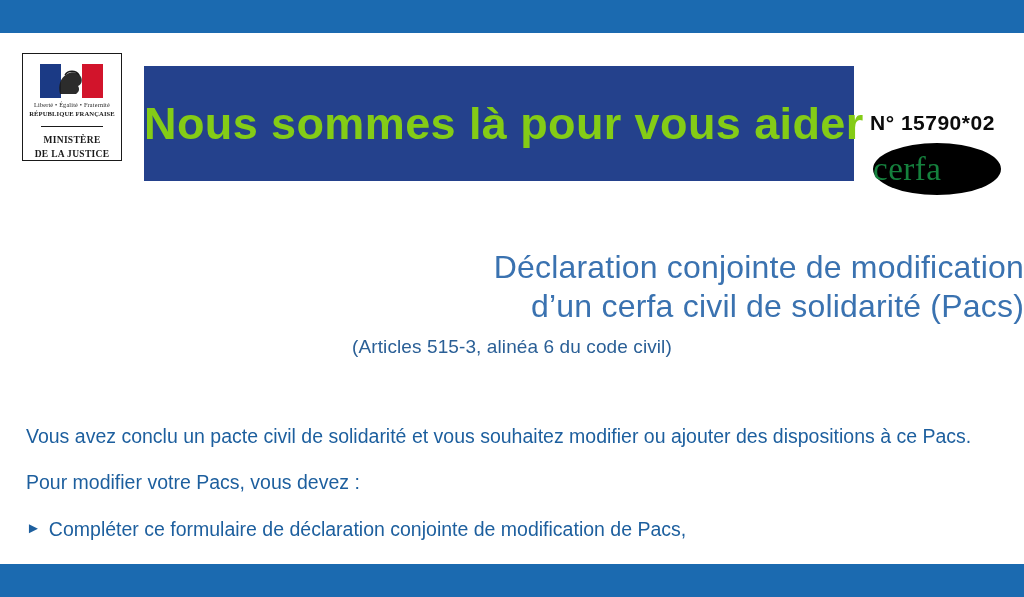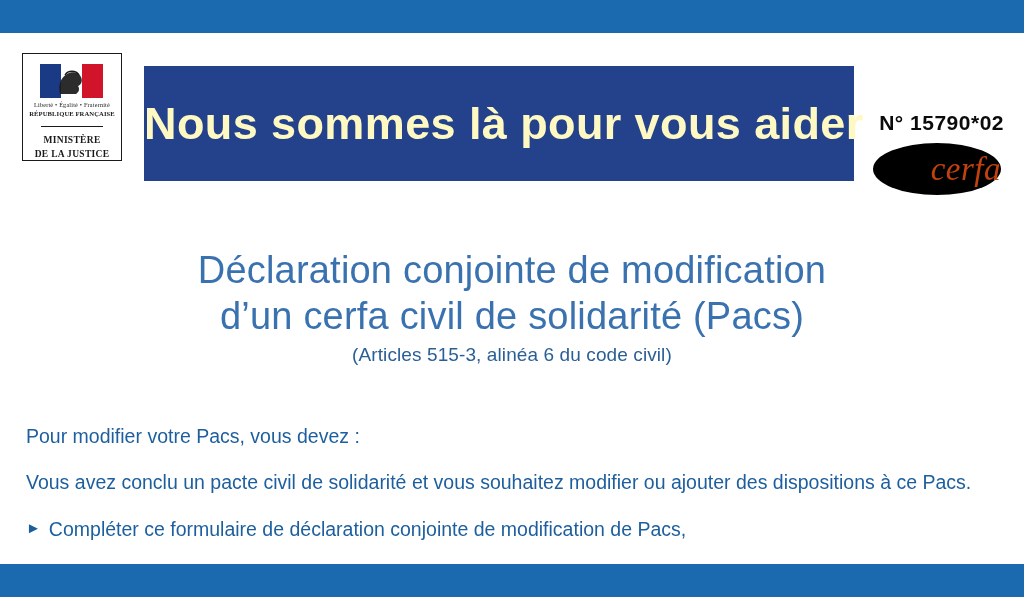--- a/index.html
+++ b/index.html
@@ -100,32 +100,32 @@
     height: 115px;
     background: #24418c;
   }
   .banner-text {
     position: absolute;
     left: 0;
     right: 0;
     top: 50%;
     transform: translateY(-50%);
     text-align: center;
-    color: #fef9c3;
+    color: #84cc16;
     font-size: 45px;
     font-weight: bold;
     letter-spacing: .4px;
     white-space: nowrap;
   }
   .cerfa-block {
     position: absolute;
     left: 848px;
     top: 58px;
     width: 134px;
-    text-align: right;
+    text-align: left;
   }
   .cerfa-num {
     font-size: 21px;
     font-weight: bold;
     color: #0b0b0b;
     letter-spacing: .5px;
     white-space: nowrap;
   }
   .cerfa-oval {
     margin: 8px auto 0 auto;
@@ -134,42 +134,42 @@
     background: #000000;
     border-radius: 50%;
     position: relative;
   }
   .cerfa-word {
     position: absolute;
     left: 0;
     right: 0;
     top: 50%;
     transform: translateY(-50%);
-    color: #c2410c;
-    font-family: "Liberation Serif", serif;
-    font-style: italic;
+    color: #15803d;
+    font-family: "Liberation Serif", serif;
     font-size: 33px;
     letter-spacing: .5px;
   }
   
   .title-wrap {
     position: absolute;
     left: 0;
     right: 0;
     top: 215px;
     text-align: center;
   }
   .title {
     color: #3a72b0;
-    font-size: 38px;
+    font-size: 32px;
     line-height: 1.21;
     letter-spacing: .2px;
+    text-align: right;
   }
   .subtitle {
-    margin-top: 4px;
+    margin-top: 11px;
     color: #2a5f96;
     font-size: 19px;
     letter-spacing: .1px;
   }
   
   .body-text {
     position: absolute;
     left: 26px;
     top: 390px;
     width: 972px;
@@ -227,21 +227,21 @@
 
   </div>
 
   <div class="title-wrap">
     <div class="title">Déclaration conjointe de modification</div>
     <div class="title">d’un cerfa civil de solidarité (Pacs)</div>
     <div class="subtitle">(Articles 515-3, alinéa 6 du code civil)</div>
   </div>
 
   <div class="body-text">
+    <div class="para">Vous avez conclu un pacte civil de solidarité et vous souhaitez modifier ou ajouter des dispositions à ce Pacs.</div>
     <div class="para">Pour modifier votre Pacs, vous devez :</div>
-    <div class="para">Vous avez conclu un pacte civil de solidarité et vous souhaitez modifier ou ajouter des dispositions à ce Pacs.</div>
     <div class="para last bullet-line">
       <span class="arrow">►</span>
       <span>Compléter ce formulaire de déclaration conjointe de modification de Pacs,</span>
     </div>
   </div>
 
 </div>
 
 </body></html>

